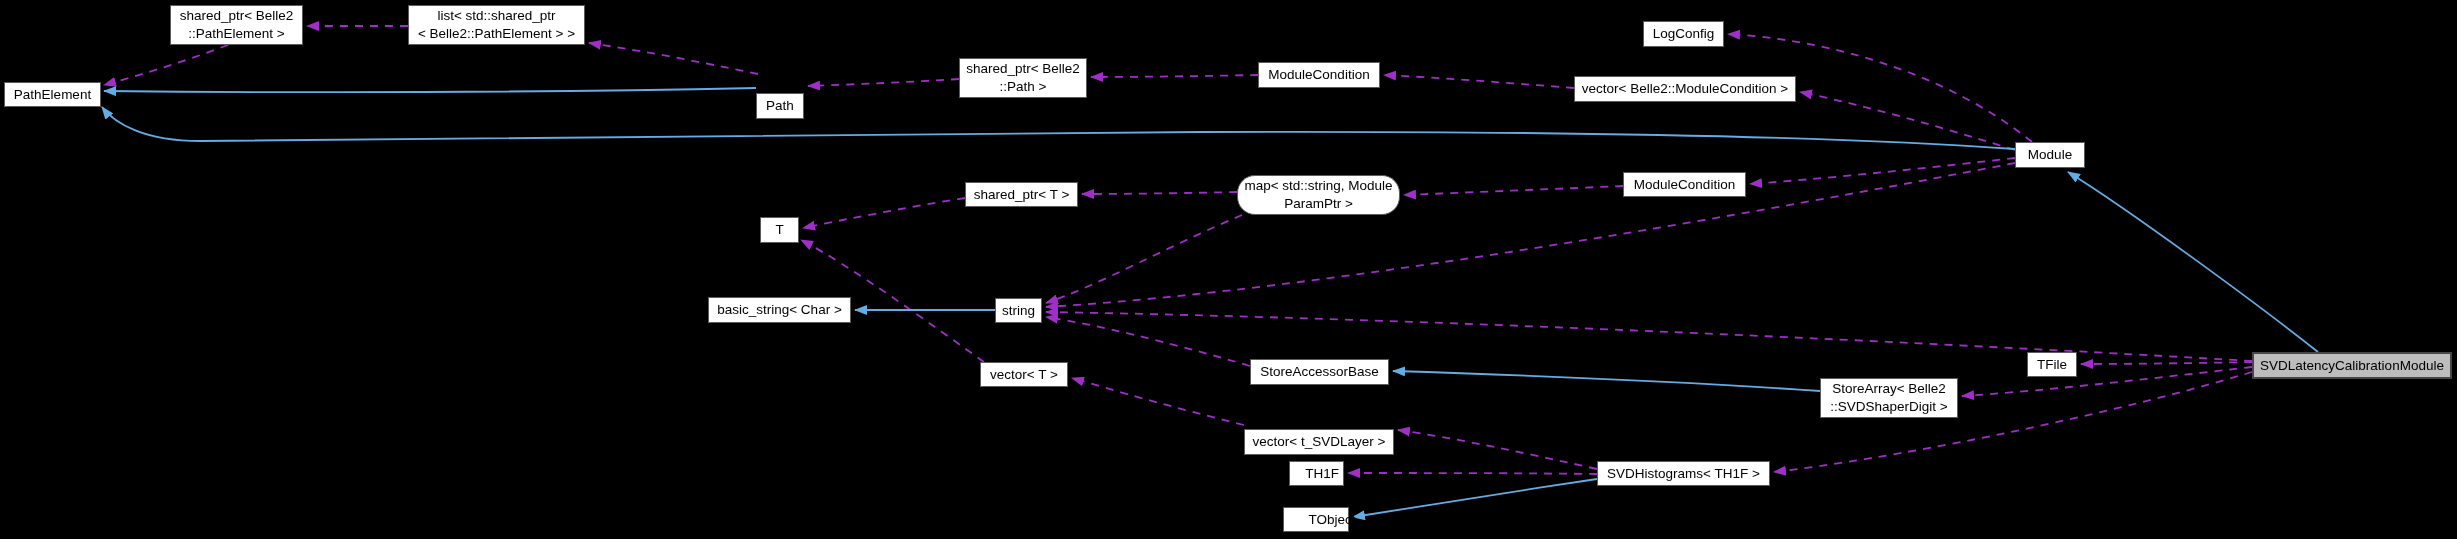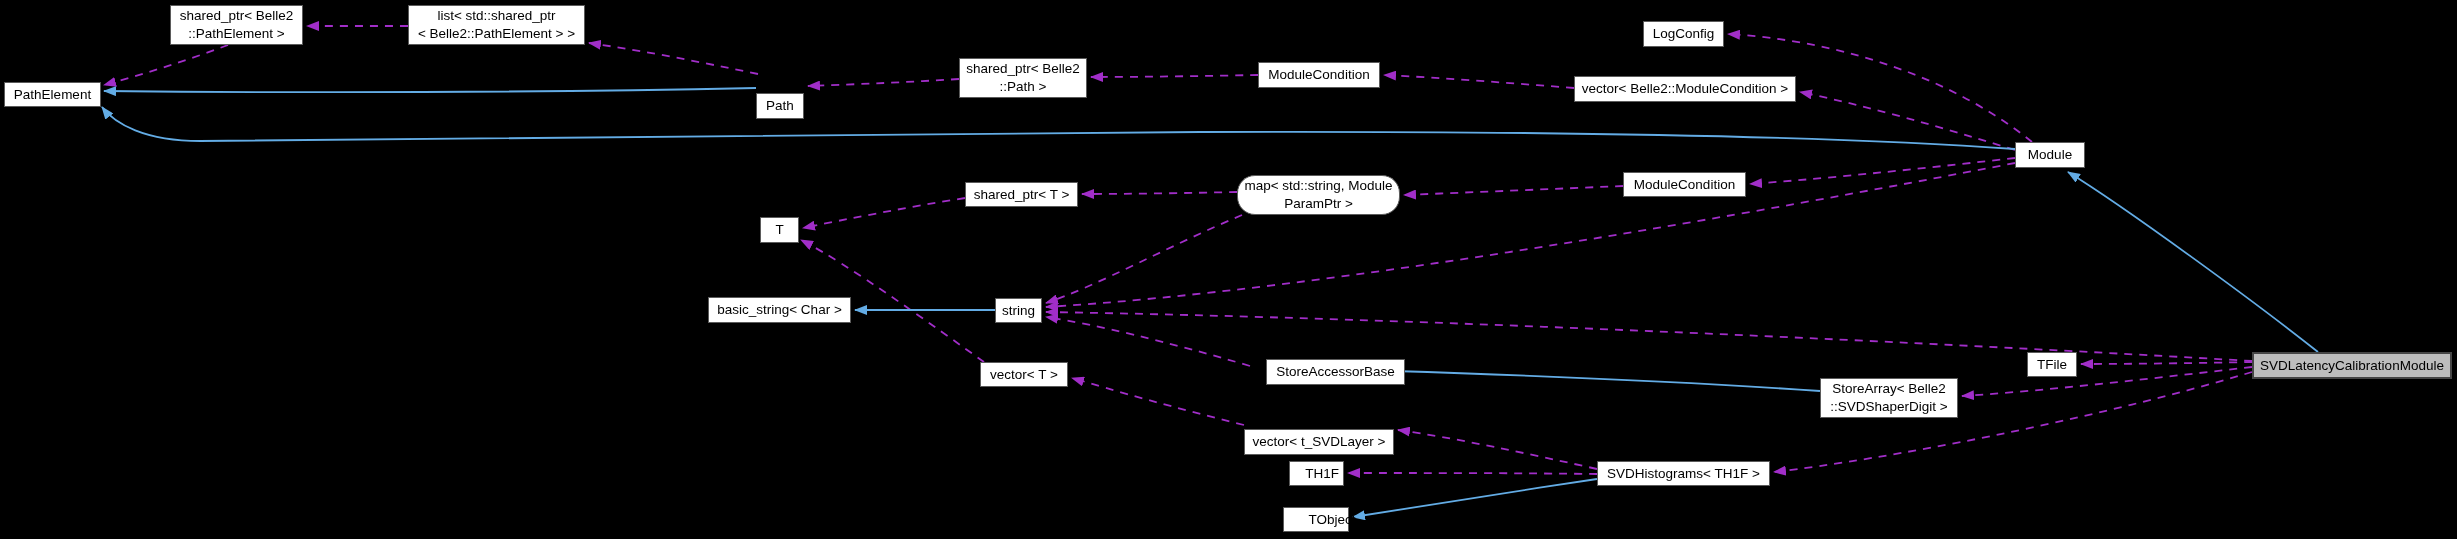--- a/index.html
+++ b/index.html
@@ -125,21 +125,21 @@
       </div>
       <div class="node" style="left: 708px; top: 297px; width: 143px; height: 26px;">
         <div>basic_string&lt; Char &gt;</div>
       </div>
       <div class="node" style="left: 995px; top: 298px; width: 47px; height: 25px;">
         <div>string</div>
       </div>
       <div class="node" style="left: 980px; top: 362px; width: 88px; height: 25px;">
         <div>vector&lt; T &gt;</div>
       </div>
-      <div class="node" style="left: 1250px; top: 359px; width: 139px; height: 26px; margin-left: 16px;">
+      <div class="node" style="left: 1250px; top: 359px; width: 139px; height: 26px;">
         <div>StoreAccessorBase</div>
       </div>
       <div class="node" style="left: 1244px; top: 429px; width: 150px; height: 26px;">
         <div>vector&lt; t_SVDLayer &gt;</div>
       </div>
       <div class="node" style="left: 1289px; top: 461px; width: 55px; height: 25px; align-items: flex-end;">
         <div>TH1F</div>
       </div>
       <div class="node" style="left: 1597px; top: 461px; width: 173px; height: 25px;">
         <div>SVDHistograms&lt; TH1F &gt;</div>

